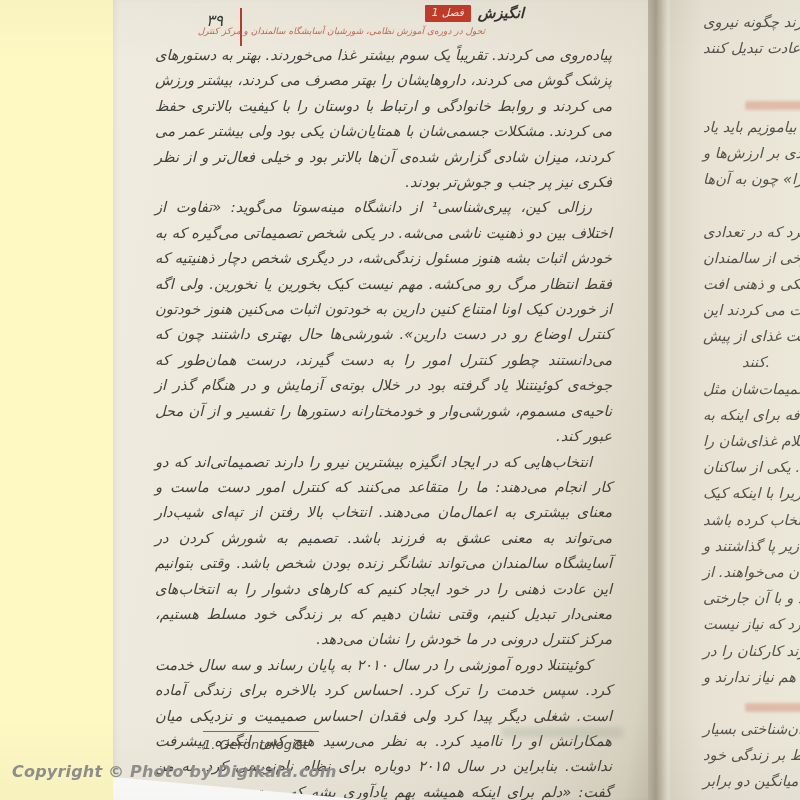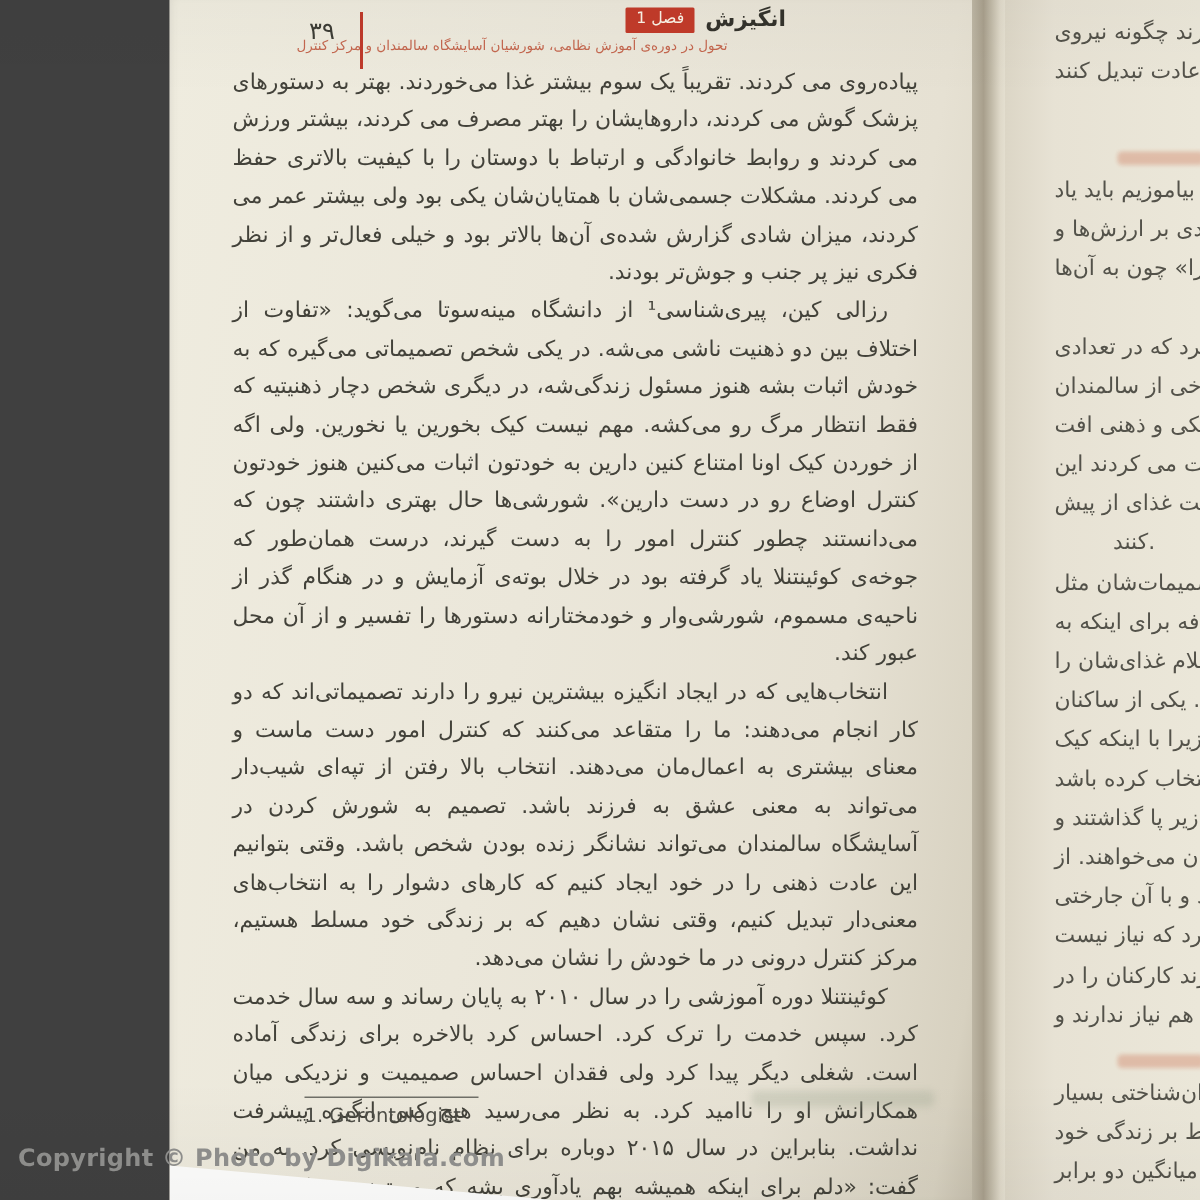--- a/index.html
+++ b/index.html
@@ -1,17 +1,17 @@
 <!DOCTYPE html>
 <html lang="fa"><head>
 <meta charset="utf-8">
 <style>
   html,body{margin:0;padding:0;}
   body{background:#ffffff;font-family:"DejaVu Sans",sans-serif;}
-  .photo{position:relative;width:800px;height:800px;background:#404040;overflow:hidden;}
+  .photo{position:relative;width:800px;height:800px;background:#fef9c3;overflow:hidden;font-style:italic;}
 
   
   .left-page{
     position:absolute;left:113px;top:0;width:535px;height:800px;
     background:linear-gradient(100deg,#efecdf 0%,#ebe7da 45%,#e6e1d3 78%,#d7d1c0 96%,#c7c0ae 100%);
     box-shadow:inset 4px 0 8px -5px rgba(0,0,0,.12);
   }
   .corner-wedge{
     position:absolute;left:113px;top:768px;width:255px;height:32px;background:#fdfdfc;
     clip-path:polygon(0 28%,100% 100%,0 100%);

